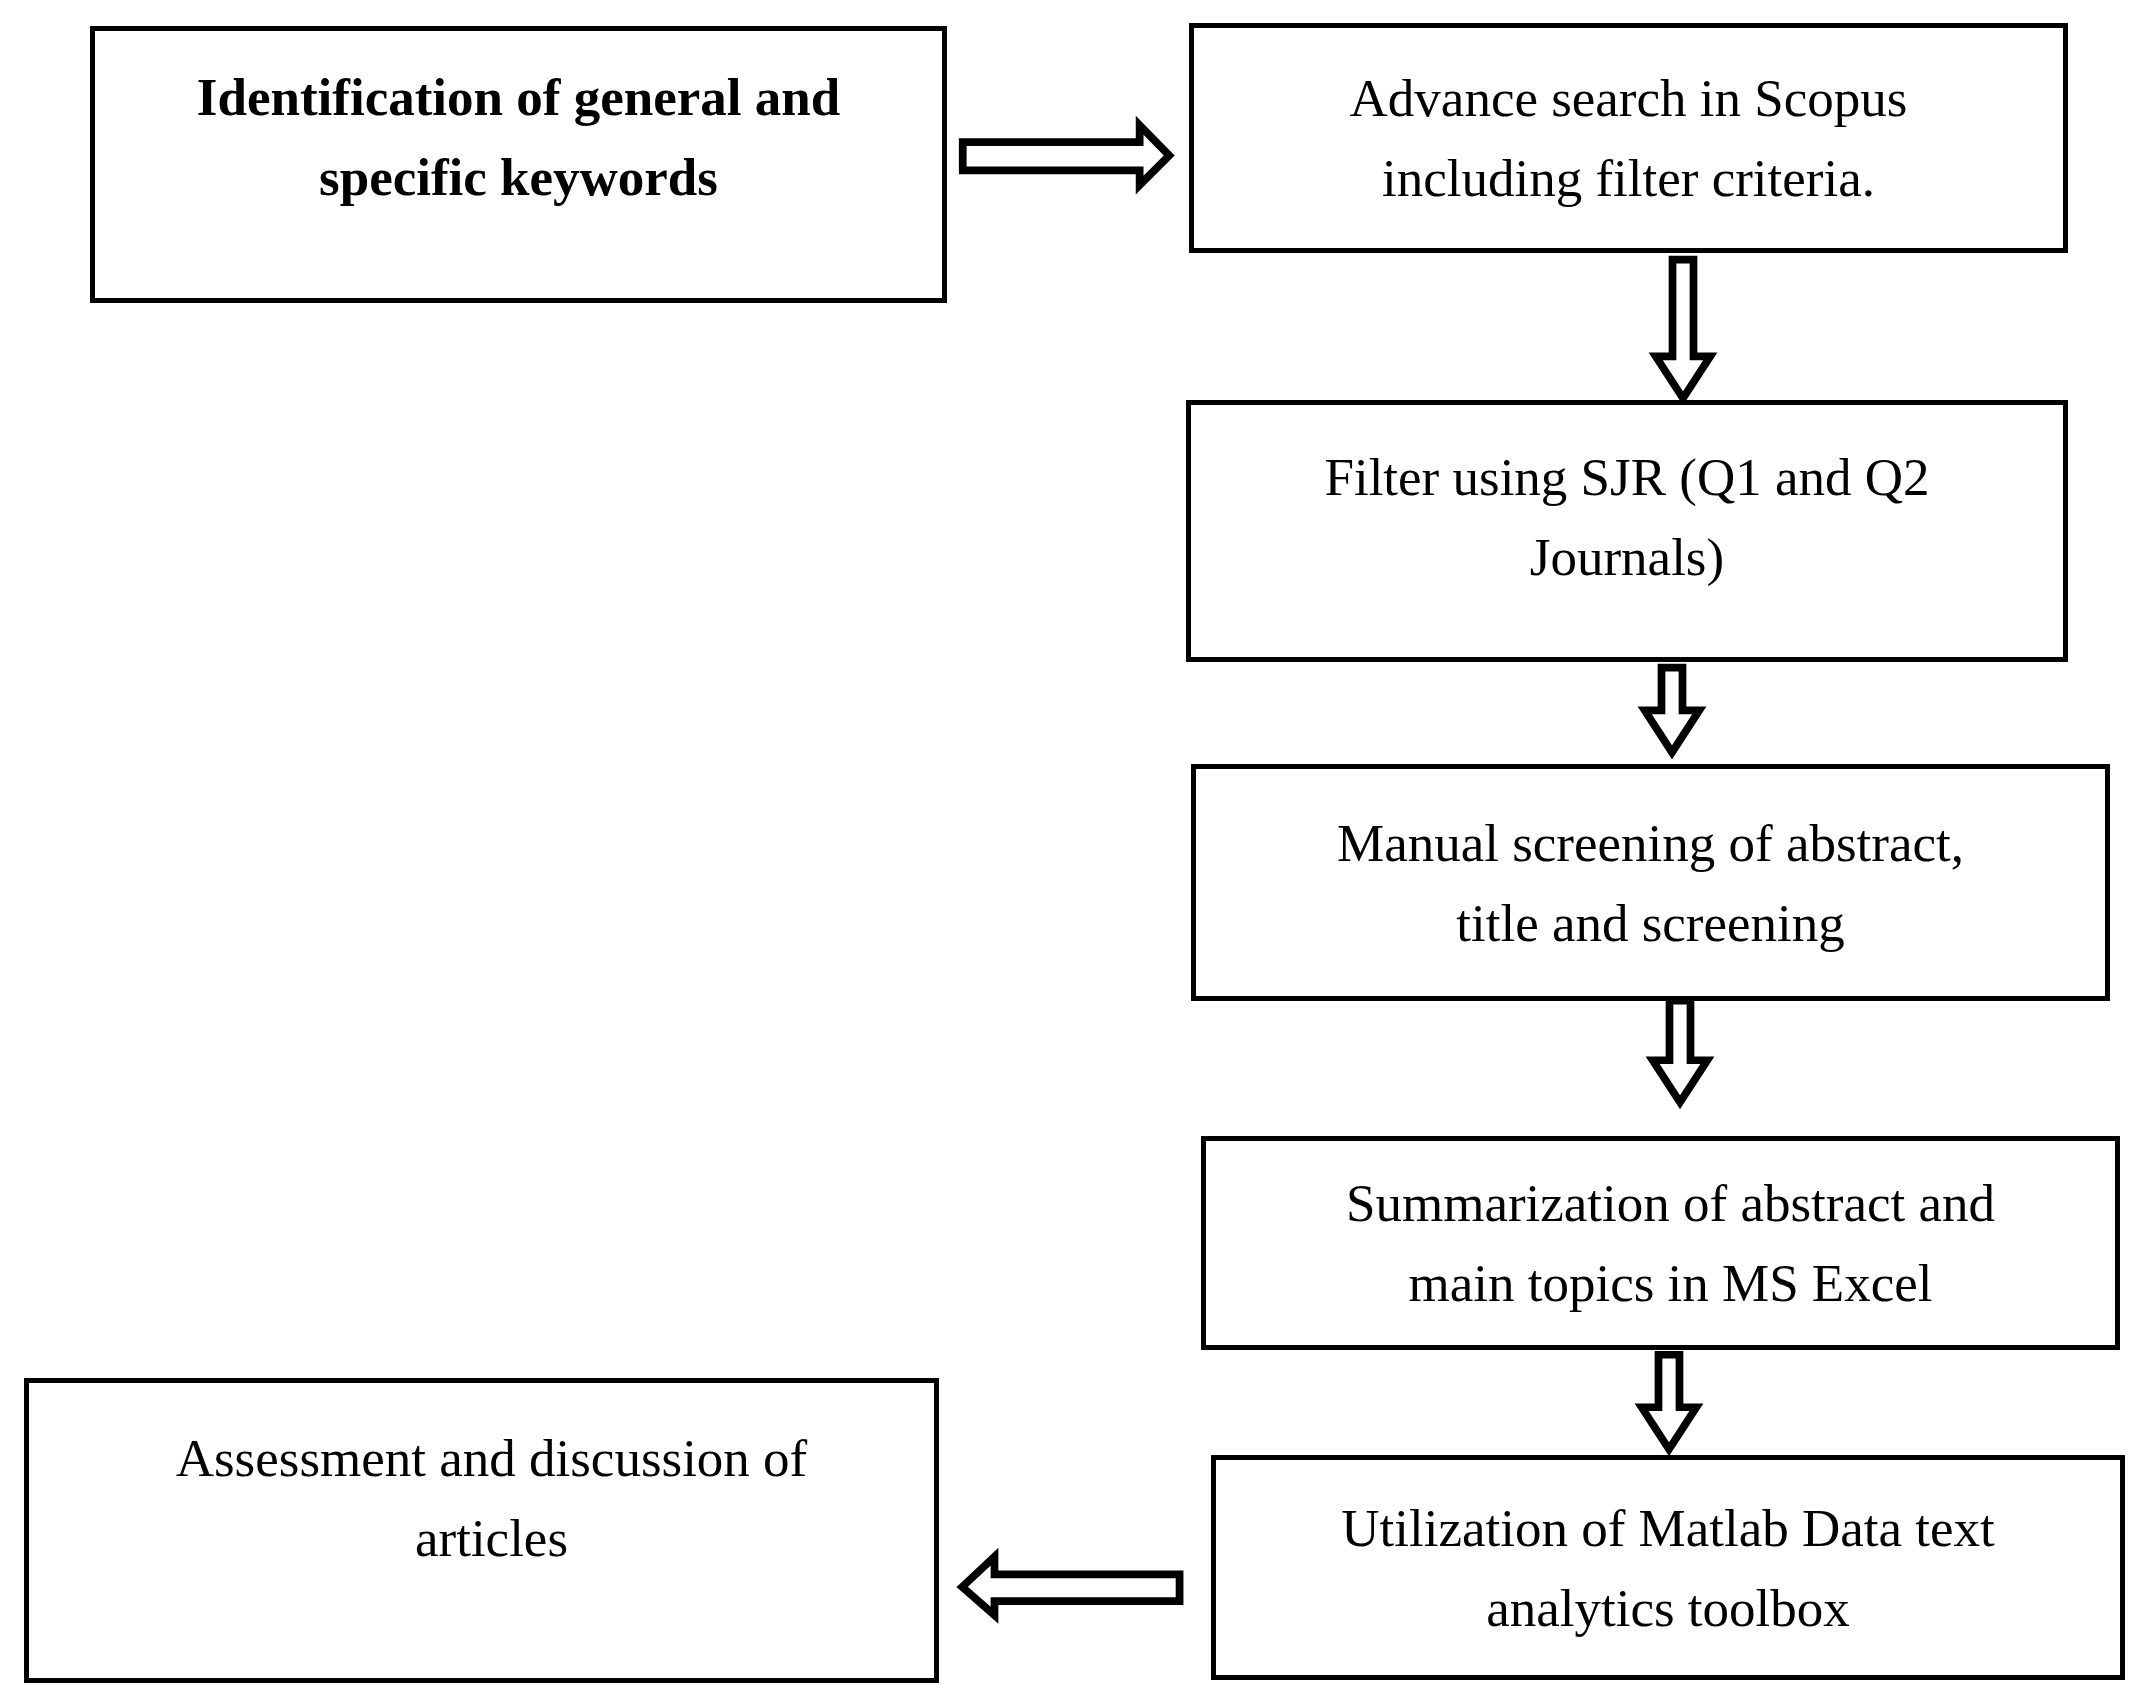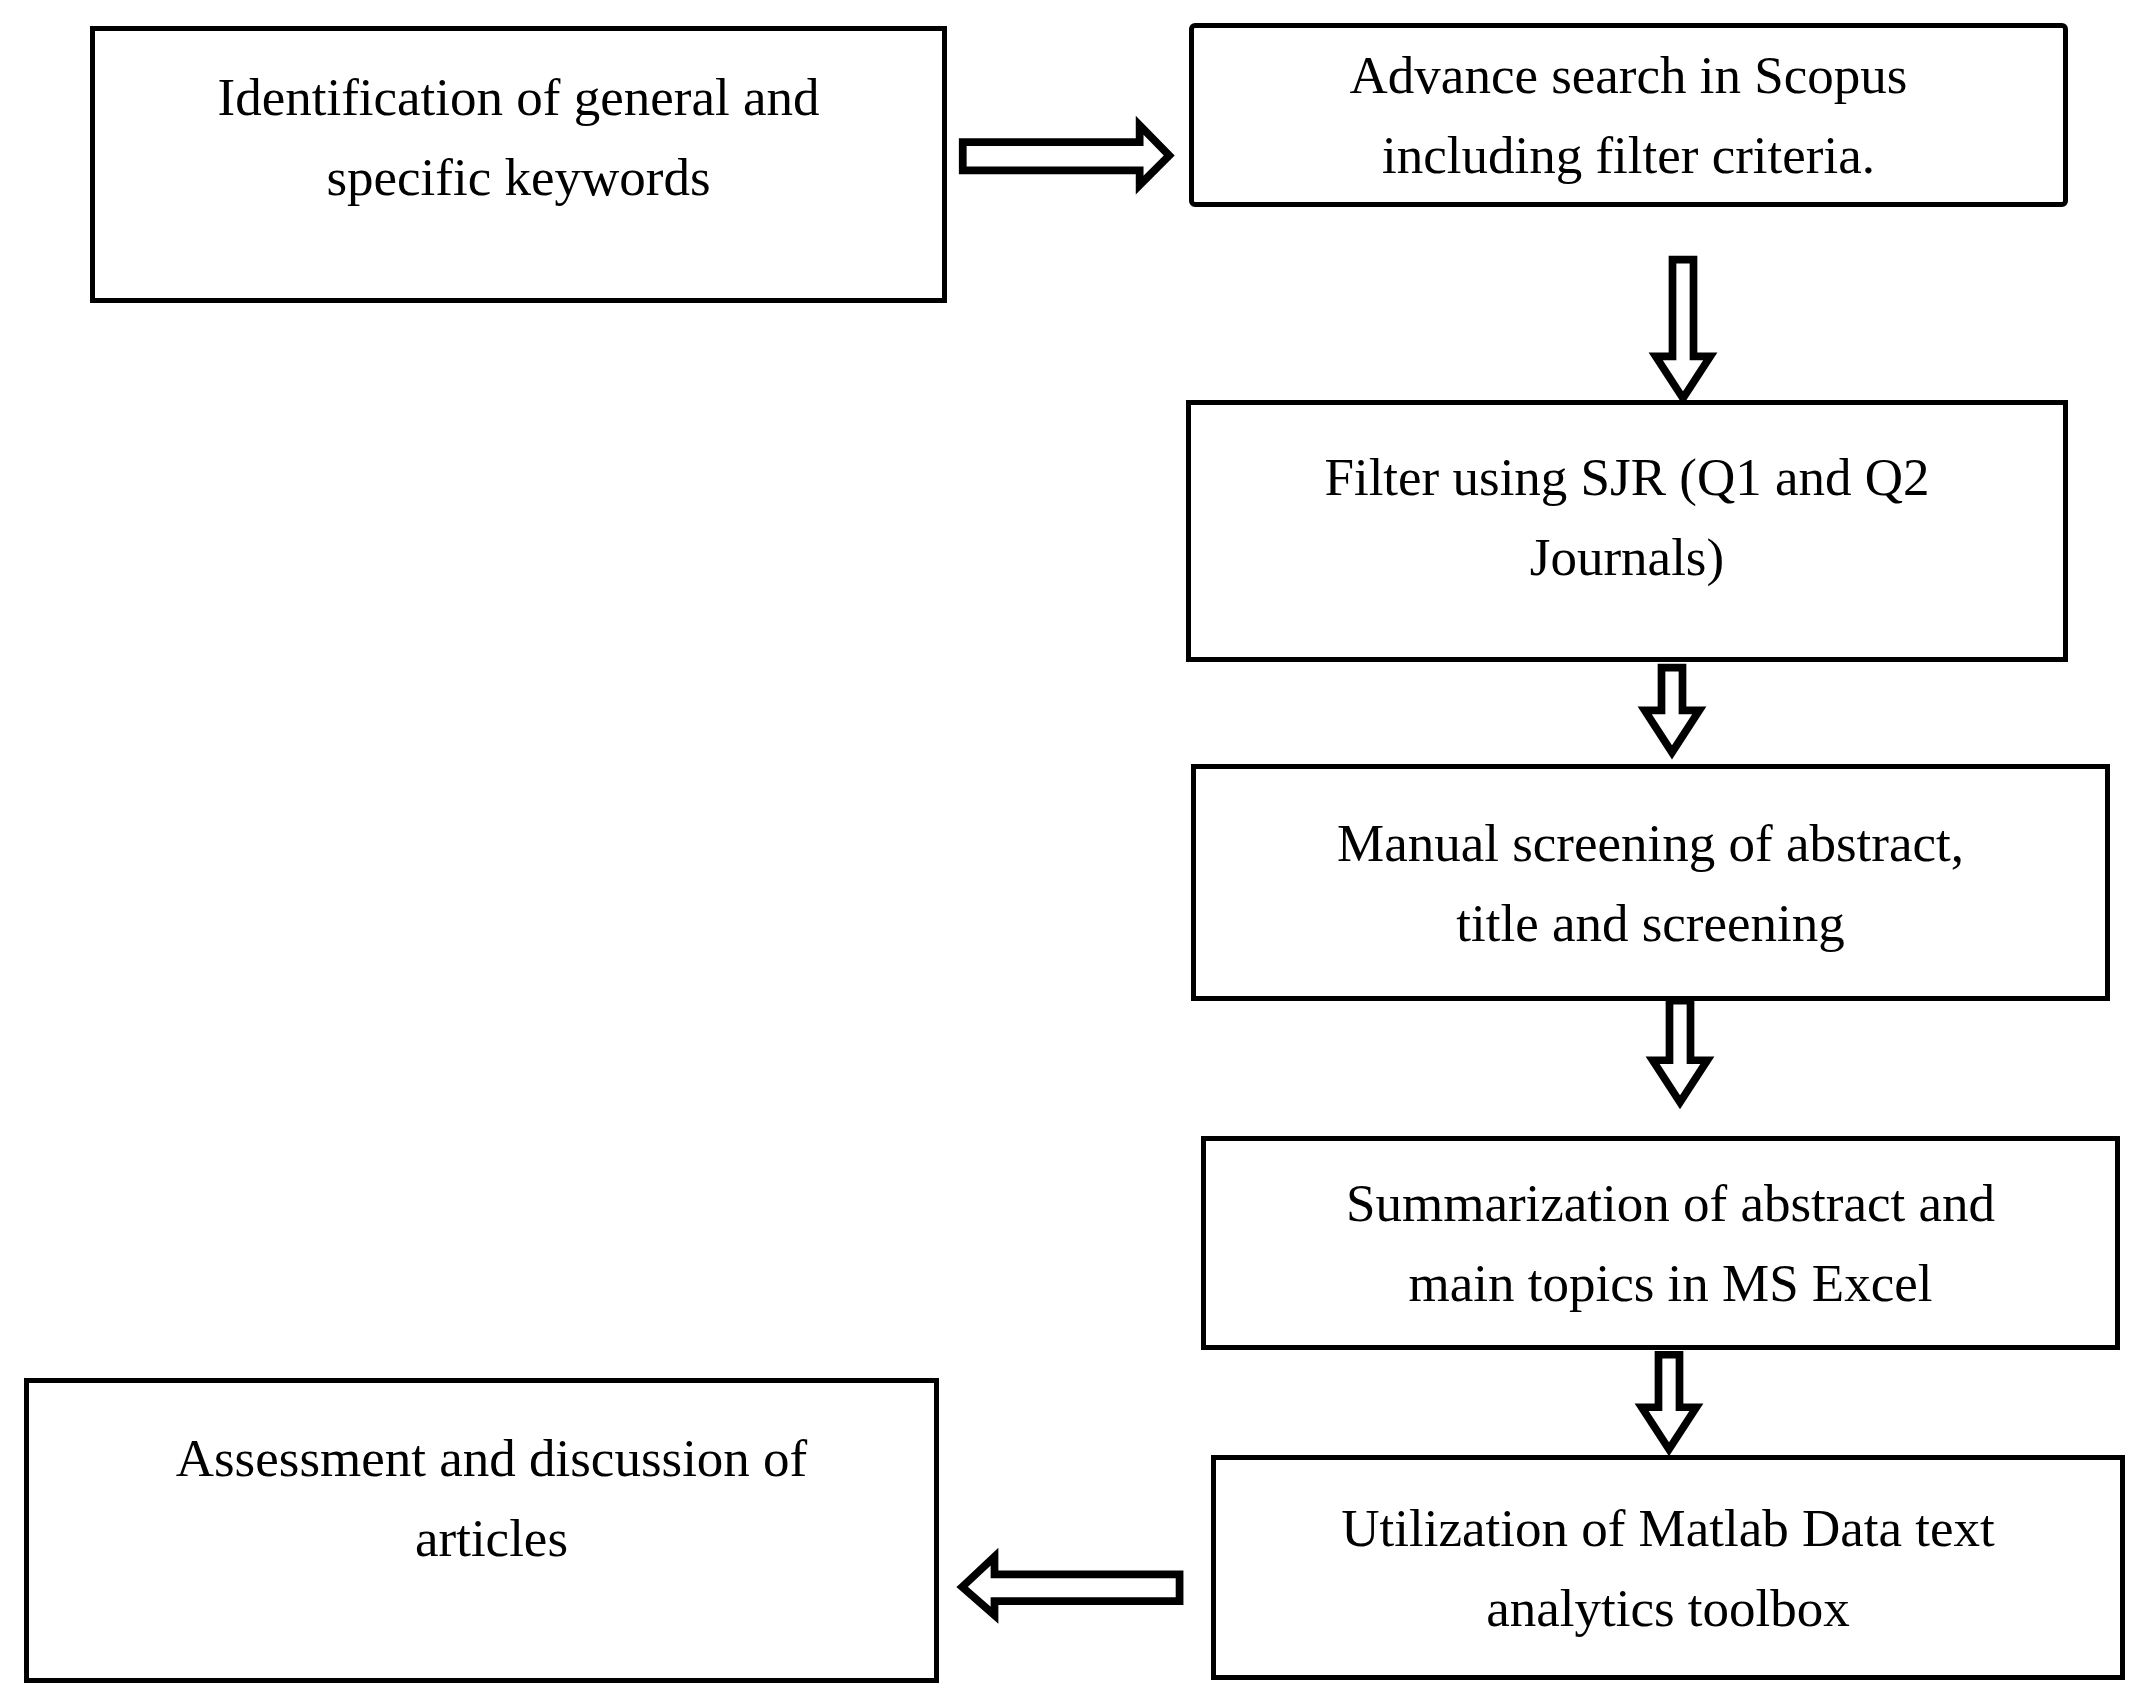--- a/index.html
+++ b/index.html
@@ -25,38 +25,38 @@
     align-items: center;
     justify-content: center;
     text-align: center;
     font-size: 53px;
     line-height: 80px;
   }
   .flow-box span {
     display: block;
     white-space: nowrap;
   }
-  .pad-b-78  { padding-bottom: 55px; }
+  .pad-b-78  { padding-bottom: 55px; font-weight: bold; }
   .pad-b-40  { padding-bottom: 28px; }
   .pad-b-92  { padding-bottom: 65px; }
 
   .arrow {
     position: absolute;
     overflow: visible;
   }
   .arrow polygon {
     fill: #ffffff;
     stroke: #000000;
     stroke-width: 11;
     stroke-linejoin: miter;
   }
 
   
   #box-1 { left: 90px;  top: 26px;   width: 857px; height: 277px; }
-  #box-2 { left: 1189px; top: 23px;   width: 879px; height: 184px; border-radius: 6px; }
+  #box-2 { left: 1189px; top: 23px;   width: 879px; height: 230px; }
   #box-3 { left: 1186px; top: 400px;  width: 882px; height: 262px; }
   #box-4 { left: 1191px; top: 764px; width: 919px; height: 237px; }
   #box-5 { left: 1201px; top: 1136px; width: 919px; height: 214px; padding-left: 20px; }
   #box-6 { left: 1211px; top: 1455px; width: 914px; height: 225px; }
   #box-7 { left: 24px;   top: 1378px; width: 915px; height: 305px; padding-left: 20px; }
 
   #arrow-right  { left: 955px; top: 118px;  width: 222px; height: 75px; }
   #arrow-down-1 { left: 1648px; top: 255px;  width: 70px; height: 148px; }
   #arrow-down-2 { left: 1637px; top: 663px;  width: 70px; height: 94px; }
   #arrow-down-3 { left: 1645px; top: 996px; width: 70px; height: 111px; }

